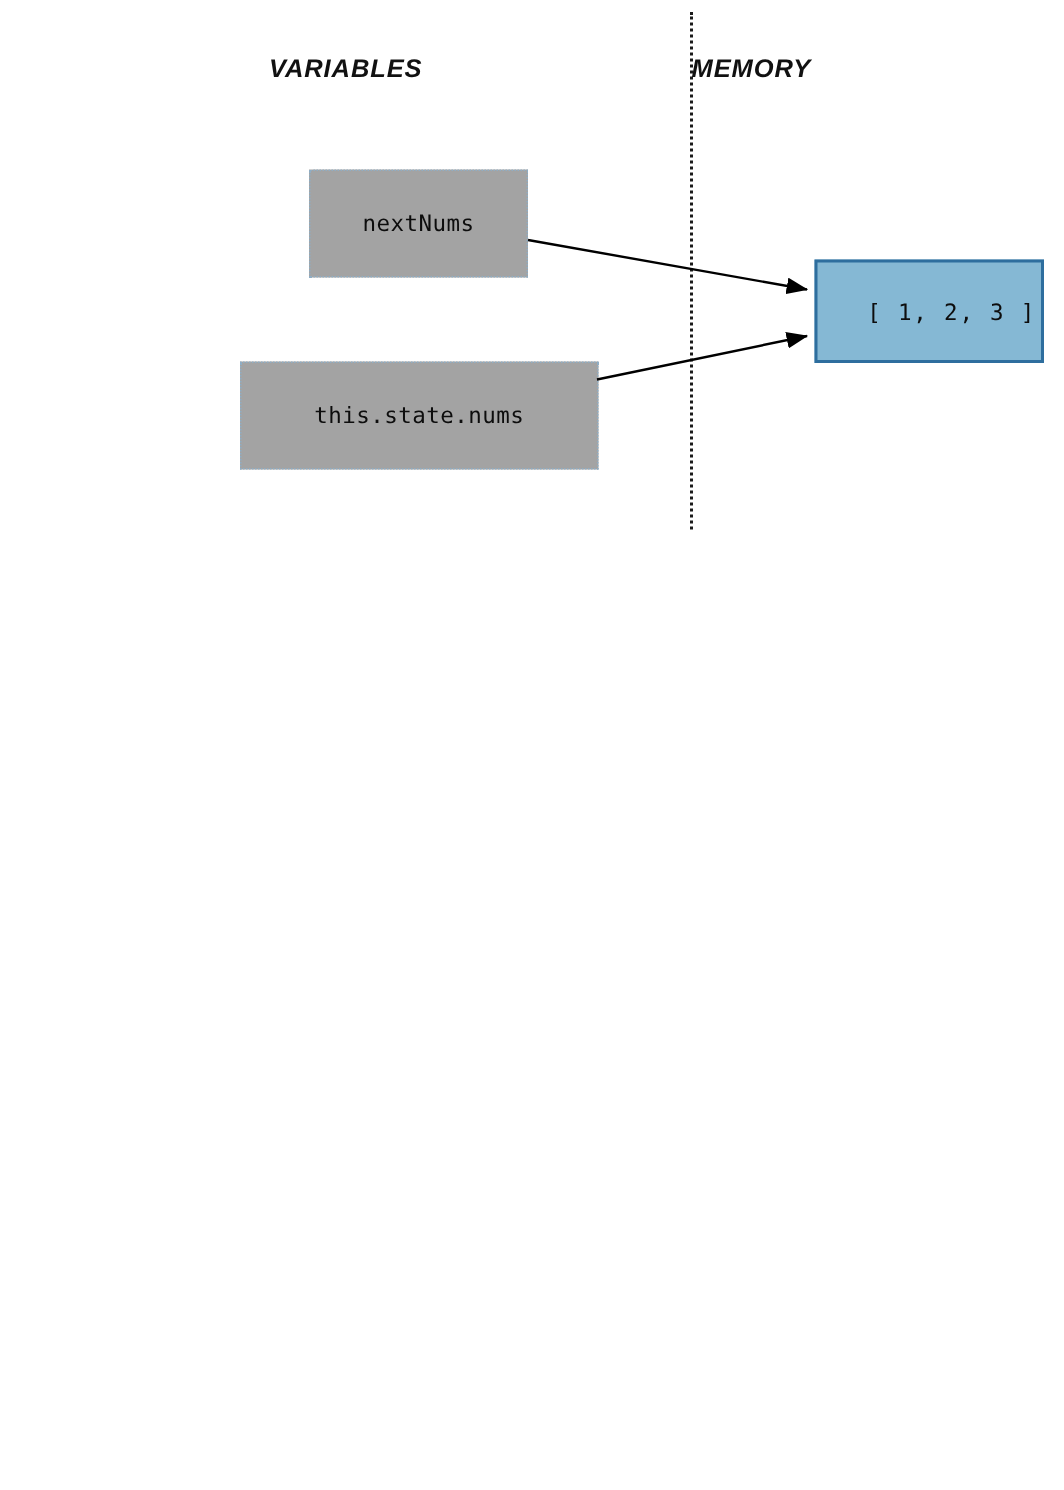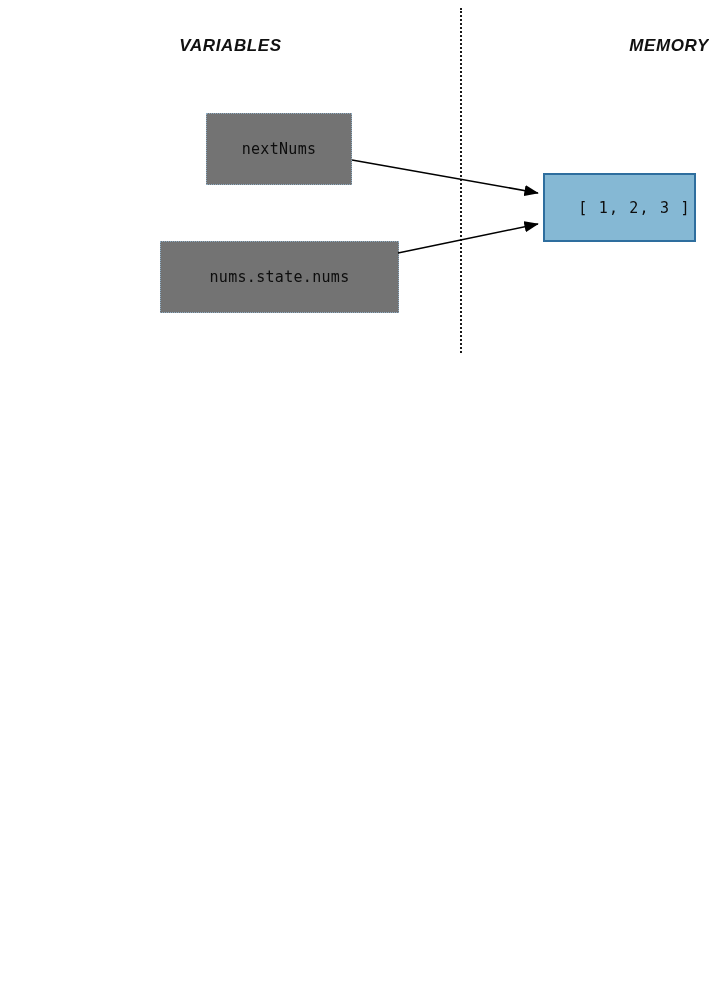--- a/index.html
+++ b/index.html
@@ -33,39 +33,39 @@
   #variables-header {
     left: 0;
     top: 36px;
     width: 461px;
     text-align: center;
   }
   #memory-header {
     left: 461px;
     top: 36px;
     width: 248px;
-    text-align: right;
+    text-align: left;
   }
 
   
   #divider {
     position: absolute;
     left: 460px;
     top: 8px;
     width: 0;
     height: 345px;
     border-left: 2px dotted #1a1a1a;
   }
 
   
   .var-box {
     position: absolute;
     box-sizing: border-box;
     border: 1px dotted #8fadc4;
-    background: #737373;
+    background: #a3a3a3;
     display: flex;
     align-items: center;
     justify-content: center;
   }
   .var-box .var-label {
     font-family: "DejaVu Sans Mono", "Liberation Mono", monospace;
     font-size: 15px;
     color: #0d0d0d;
     letter-spacing: 0.3px;
     white-space: nowrap;
@@ -134,21 +134,21 @@
 
   <div class="col-header" id="memory-header">MEMORY</div>
 
   <div id="divider"></div>
 
   <div class="var-box" id="var-box-nextnums">
     <span class="var-label">nextNums</span>
   </div>
 
   <div class="var-box" id="var-box-thisstatenums">
-    <span class="var-label">nums.state.nums</span>
+    <span class="var-label">this.state.nums</span>
   </div>
 
   <div id="memory-block">
     <span class="mem-label">[ 1, 2, 3 ]</span>
   </div>
 
   <svg id="arrows" viewBox="0 0 709 993">
     <defs>
       <marker id="arrowhead" markerWidth="9" markerHeight="7" refX="8.5" refY="3.5" orient="auto" markerUnits="strokeWidth">
         <polygon points="0 0, 9 3.5, 0 7" fill="#000000"></polygon>

